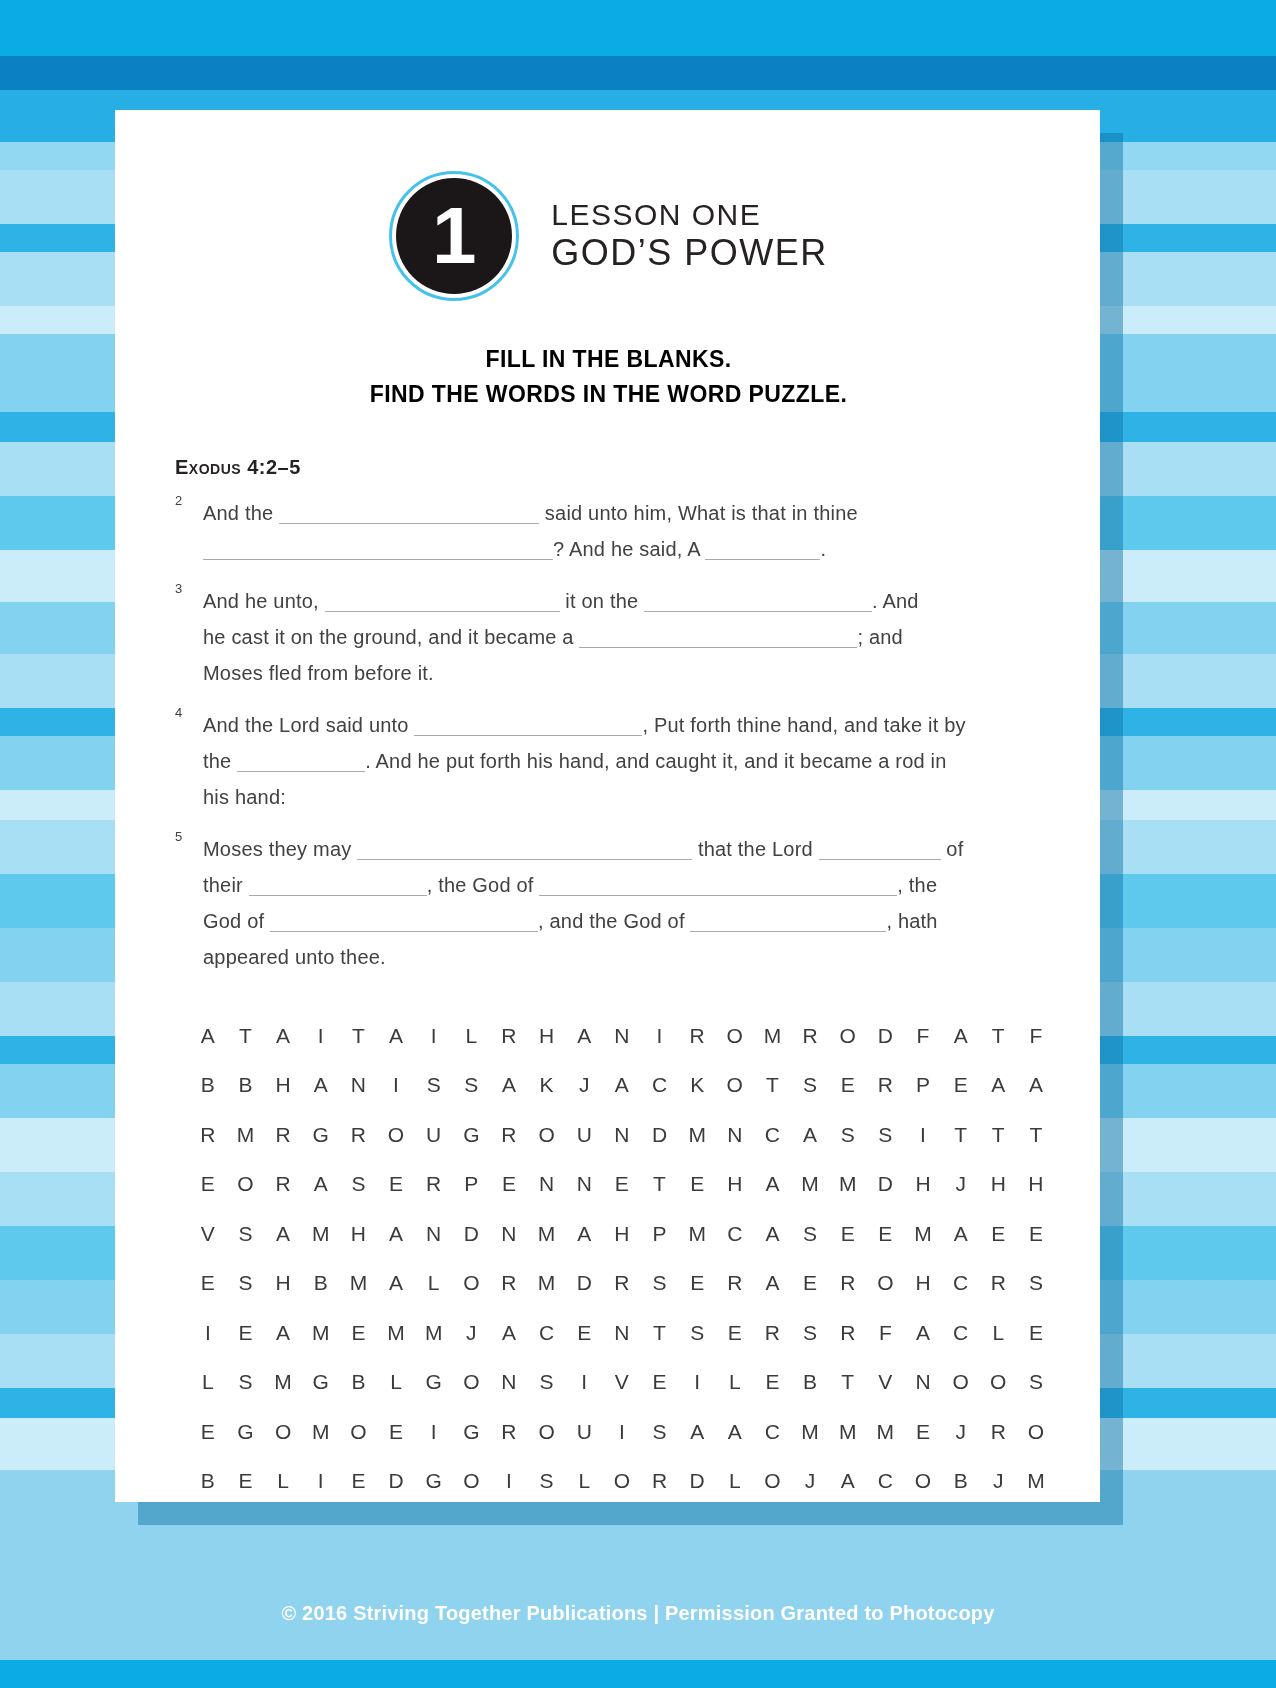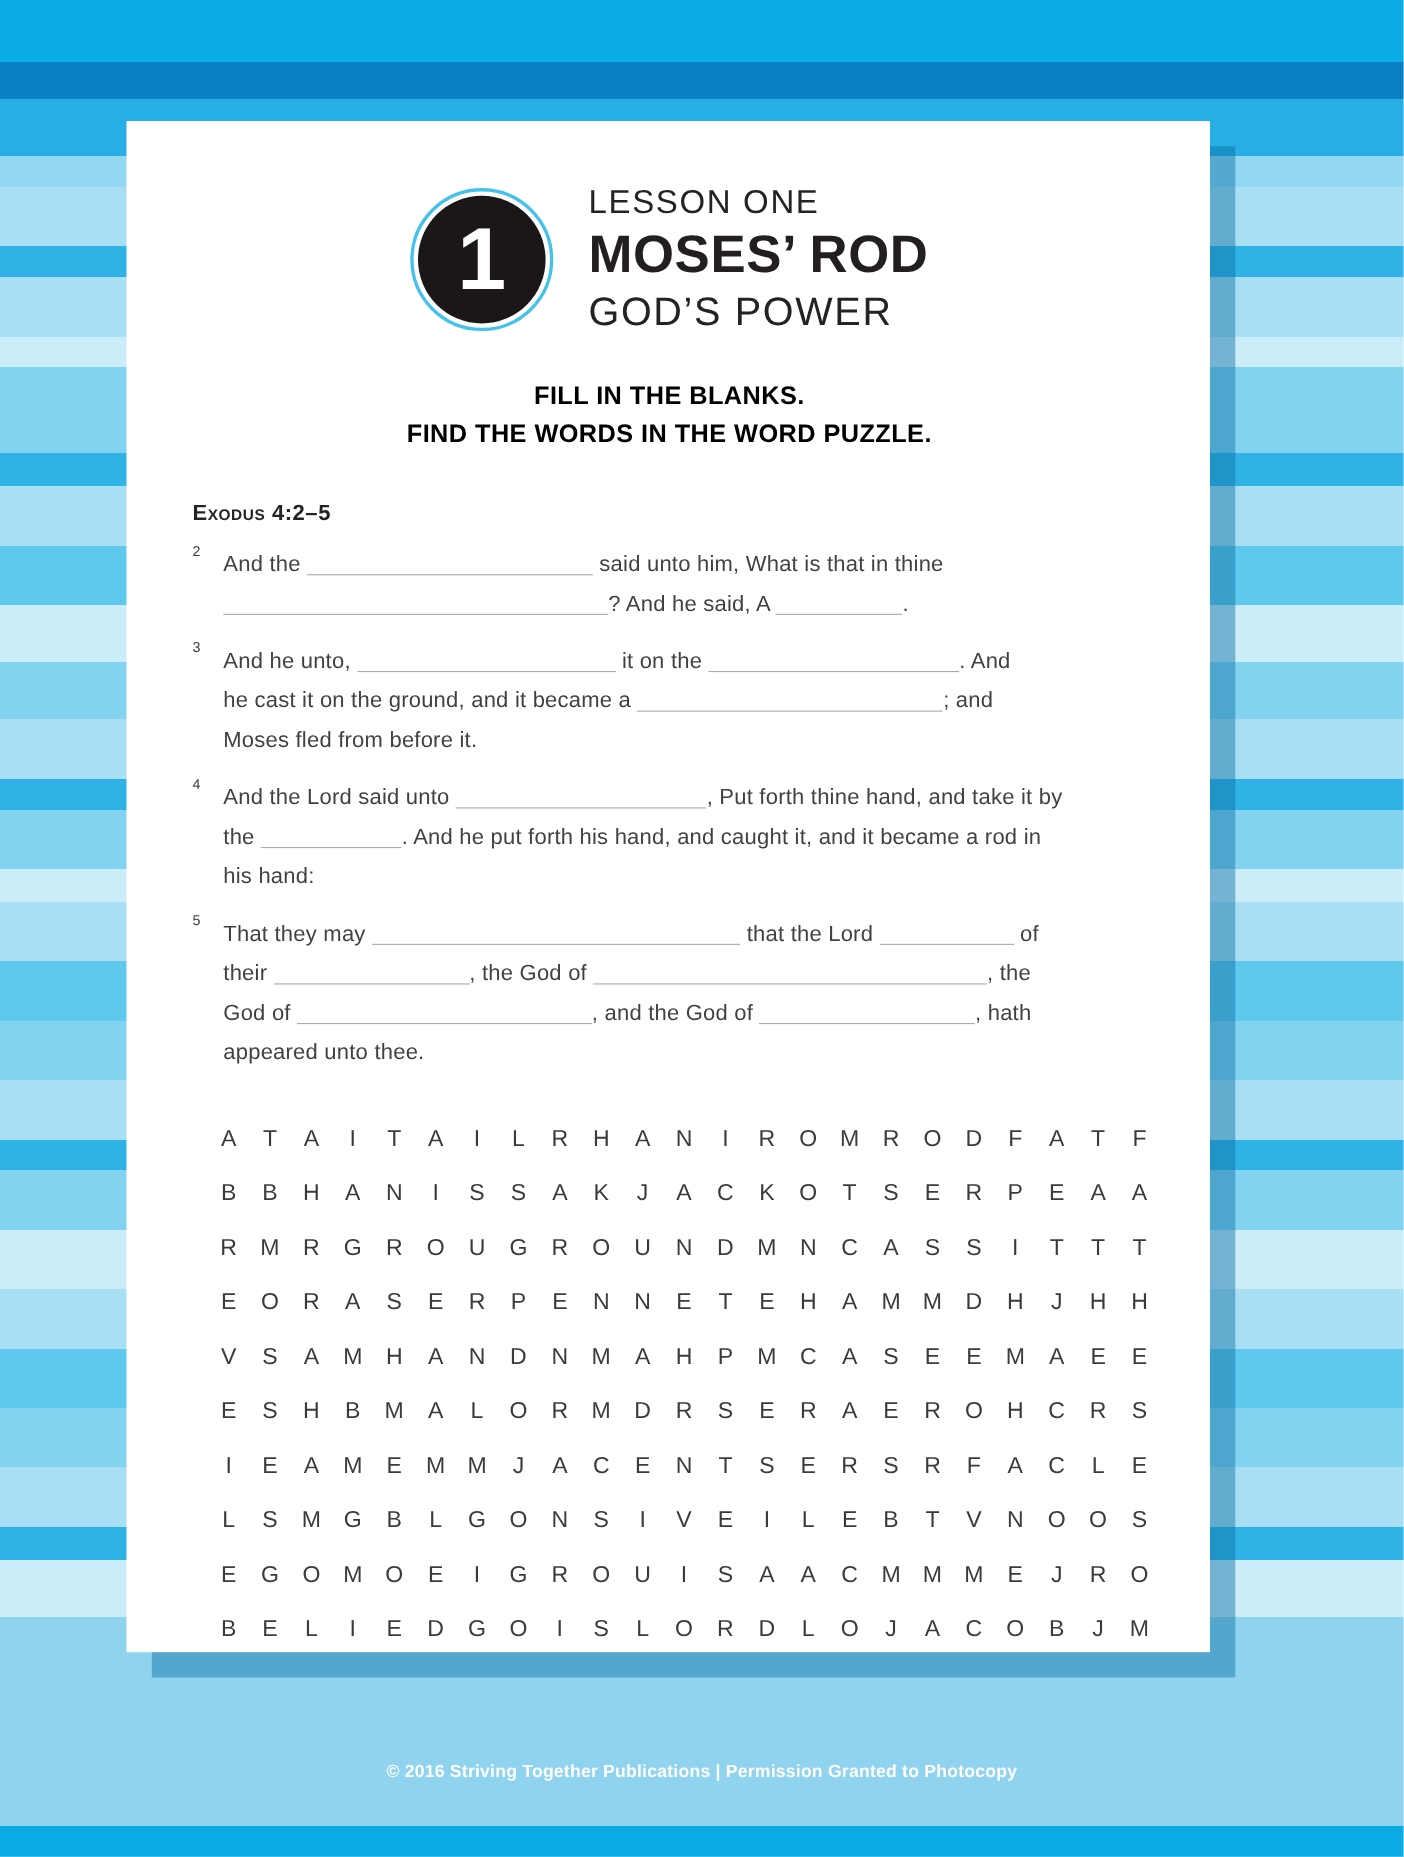--- a/index.html
+++ b/index.html
@@ -70,35 +70,34 @@
   .verse-number { position:absolute; left:0; top:-2px; font-size:13px; color:#414042; }
   .verse-line { line-height:36px; white-space:nowrap; letter-spacing:0.2px; }
   .blank { display:inline-block; height:24px; margin-bottom:-4px; border-bottom:1.3px solid #A8AAAD; }
   
   .word-grid { margin:36px 0 0 14px; width:866px; }
   .grid-row { display:flex; height:49.5px; align-items:center; }
   .grid-row span { flex:0 0 37.65px; text-align:center; font-size:21px; color:#3B3B3D; letter-spacing:0; }
   
   .footer-text {
     position:absolute; left:0; top:1602px; width:100%; text-align:center;
-    color:#FFFFFF; font-size:16px; font-weight:bold; letter-spacing:0.2px;
+    color:#FFFFFF; font-size:20px; font-weight:bold; letter-spacing:0.2px;
   }
 </style>
 </head>
 <body>
 
 <div class="card">
 
   <div class="header-row">
     <div class="circle-ring">
       <div class="circle-num">1</div>
     </div>
     <div class="titles">
       <div class="lesson-label">LESSON ONE</div>
-      <div class="lesson-title">MOSES’ ROD</div>
       <div class="lesson-subtitle">GOD’S POWER</div>
     </div>
   </div>
 
   <div class="instructions">
     <div>FILL IN THE BLANKS.</div>
     <div>FIND THE WORDS IN THE WORD PUZZLE.</div>
   </div>
 
   <div class="passage-heading">Exodus 4:2–5</div>
@@ -116,21 +115,21 @@
         <div class="verse-line"><span>Moses fled from before it.</span></div>
       </div>
       <div class="verse">
         <span class="verse-number">4</span>
         <div class="verse-line"><span>And the Lord said unto </span><span class="blank" style="width: 228px;"></span><span>, Put forth thine hand, and take it by</span></div>
         <div class="verse-line"><span>the </span><span class="blank" style="width: 128px;"></span><span>. And he put forth his hand, and caught it, and it became a rod in</span></div>
         <div class="verse-line"><span>his hand:</span></div>
       </div>
       <div class="verse">
         <span class="verse-number">5</span>
-        <div class="verse-line"><span>That they may </span><span class="blank" style="width: 335px;"></span><span> that the Lord </span><span class="blank" style="width: 122px;"></span><span> of</span></div>
+        <div class="verse-line"><span>Moses they may </span><span class="blank" style="width: 335px;"></span><span> that the Lord </span><span class="blank" style="width: 122px;"></span><span> of</span></div>
         <div class="verse-line"><span>their </span><span class="blank" style="width: 178px;"></span><span>, the God of </span><span class="blank" style="width: 358px;"></span><span>, the</span></div>
         <div class="verse-line"><span>God of </span><span class="blank" style="width: 268px;"></span><span>, and the God of </span><span class="blank" style="width: 196px;"></span><span>, hath</span></div>
         <div class="verse-line"><span>appeared unto thee.</span></div>
       </div>
     </div>
 
   <div class="word-grid">
       <div class="grid-row">
         <span>A</span>
         <span>T</span>

